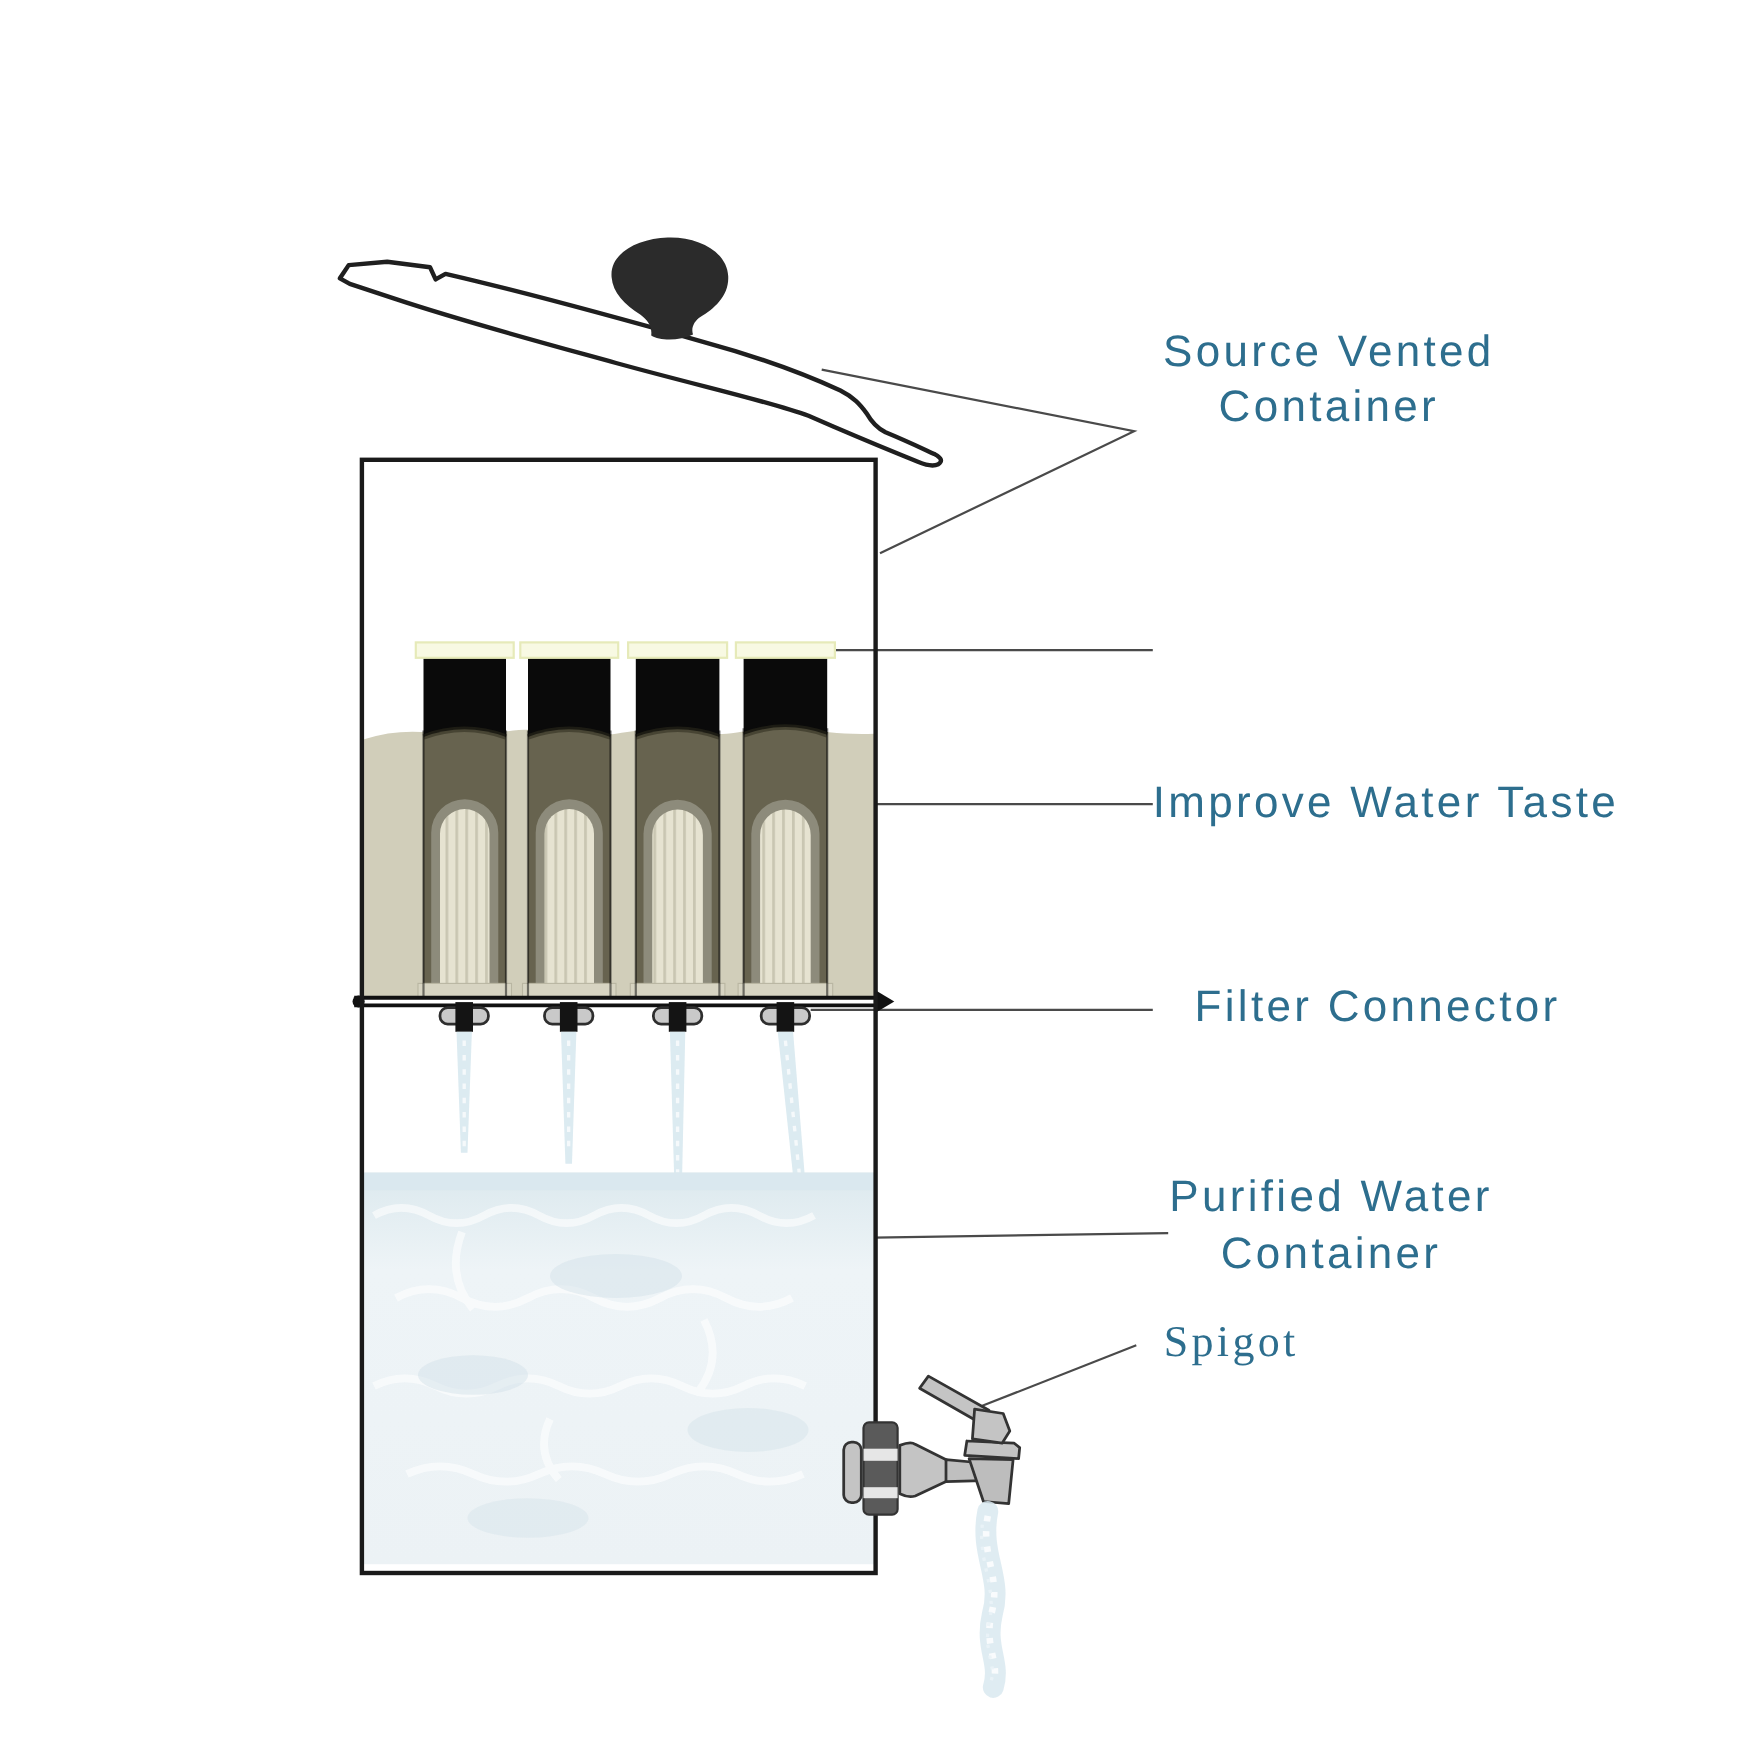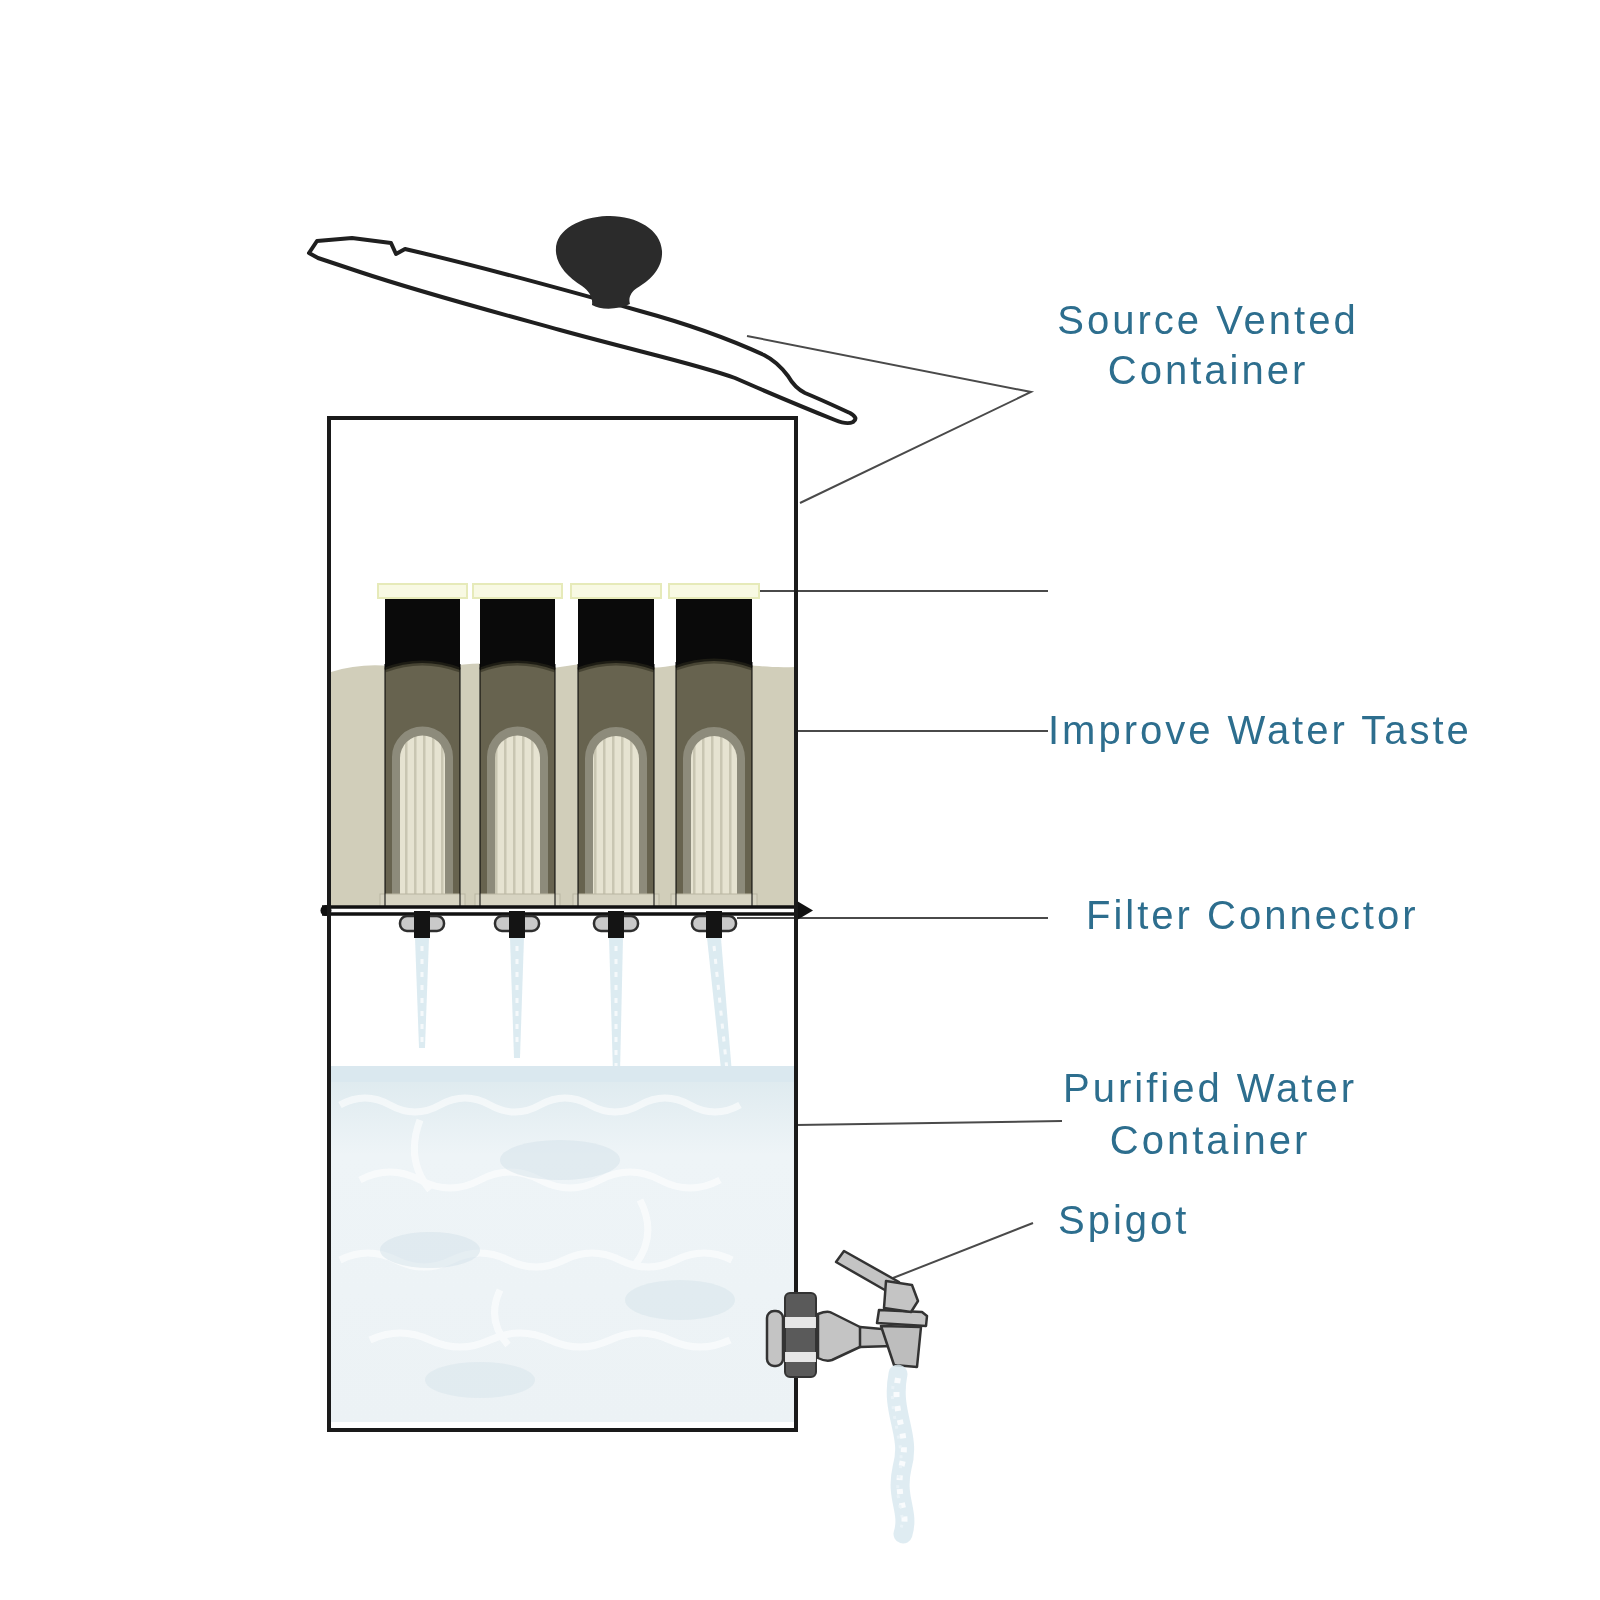--- a/index.html
+++ b/index.html
@@ -201,15 +201,15 @@
 
   <div class="lbl" style="left:1048px; top:705px;text-align:right;">Improve Water Taste</div>
 
   <div class="lbl" style="left:1056px; top:890px;margin-left:30px;">Filter Connector</div>
 
   <div class="lbl center" style="left:1040px; top:1062px; width:340px; line-height:52px;">
     <span>Purified Water</span>
     <span>Container</span>
   </div>
 
-  <div class="lbl" style="left:1058px; top:1195px;">Spigot</div>
+  <div class="lbl" style="left:1058px; top:1195px;font-family:Liberation Serif, serif;">Spigot</div>
 
 </div>
 
 </body></html>

